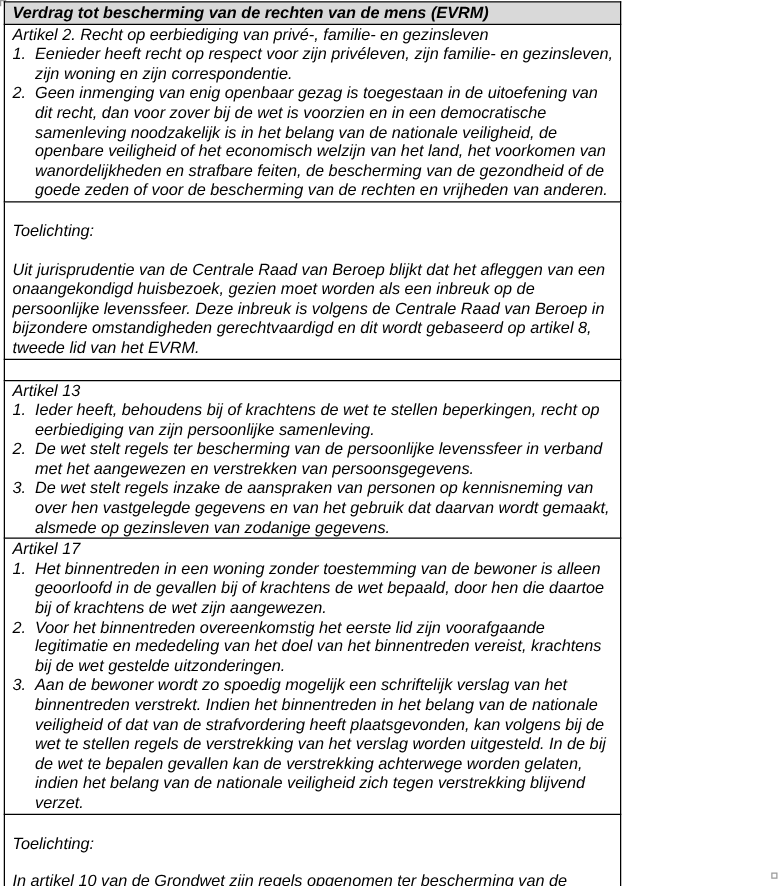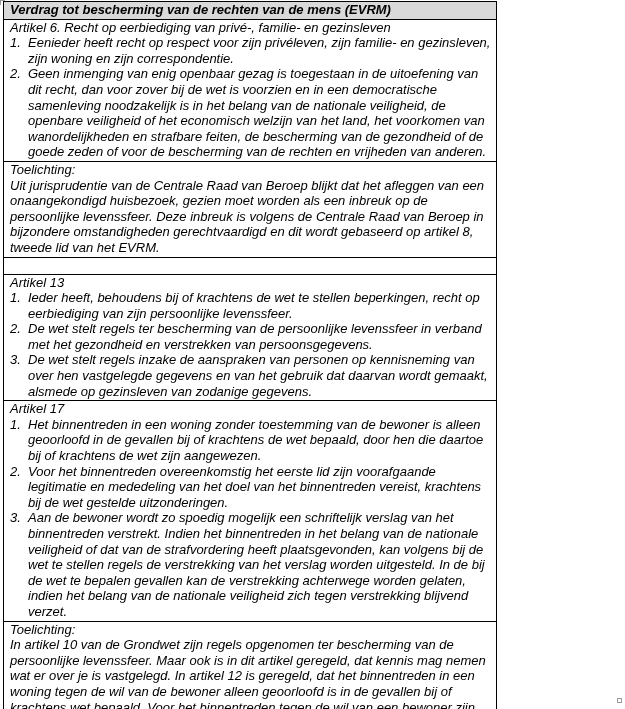--- a/index.html
+++ b/index.html
@@ -60,41 +60,42 @@
     position: relative;
     padding-left: 18px;
   }
   ol.items li .num {
     position: absolute;
     left: 0;
     top: 0;
   }
   .para {
     display: block;
+    margin-top: 15px;
   }
   .spell {
     text-decoration: underline wavy #e03030;
     text-decoration-thickness: 1px;
     text-underline-offset: 2px;
   }
 </style>
 </head>
 <body>
 
 <div class="corner-mark corner-tl"></div>
 
 <table class="doc">
   <tbody>
 
     <tr>
       <td class="header">Verdrag tot bescherming van de rechten van de mens (EVRM)</td>
     </tr>
     <tr>
       <td>
-        <span class="art-title">Artikel 6. Recht op eerbiediging van privé-, familie- en gezinsleven</span>
+        <span class="art-title">Artikel 2. Recht op eerbiediging van privé-, familie- en gezinsleven</span>
         <ol class="items">
           <li>
             <span class="num">1.</span>
             <span>Eenieder heeft recht op respect voor zijn privéleven, zijn familie- en gezinsleven, zijn woning en zijn correspondentie.</span>
           </li>
           <li>
             <span class="num">2.</span>
             <span>Geen inmenging van enig openbaar gezag is toegestaan in de uitoefening van dit recht, dan voor zover bij de wet is voorzien en in een democratische samenleving noodzakelijk is in het belang van de nationale veiligheid, de openbare veiligheid of het economisch welzijn van het land, het voorkomen van wanordelijkheden en strafbare feiten, de bescherming van de gezondheid of de goede zeden of voor de bescherming van de rechten en vrijheden van anderen.</span>
           </li>
         </ol>
@@ -109,25 +110,25 @@
     <tr>
       <td class="spacer"></td>
     </tr>
 
     <tr>
       <td>
         <span class="art-title">Artikel 13</span>
         <ol class="items">
           <li>
             <span class="num">1.</span>
-            <span>Ieder heeft, behoudens bij of krachtens de wet te stellen beperkingen, recht op eerbiediging van zijn persoonlijke levenssfeer.</span>
+            <span>Ieder heeft, behoudens bij of krachtens de wet te stellen beperkingen, recht op eerbiediging van zijn persoonlijke samenleving.</span>
           </li>
           <li>
             <span class="num">2.</span>
-            <span>De wet stelt regels ter bescherming van de persoonlijke levenssfeer in verband met het gezondheid en verstrekken van persoonsgegevens.</span>
+            <span>De wet stelt regels ter bescherming van de persoonlijke levenssfeer in verband met het aangewezen en verstrekken van persoonsgegevens.</span>
           </li>
           <li>
             <span class="num">3.</span>
             <span>De wet stelt regels inzake de aanspraken van personen op kennisneming van over hen vastgelegde gegevens en van het gebruik dat daarvan wordt gemaakt, alsmede op gezinsleven van zodanige gegevens.</span>
           </li>
         </ol>
       </td>
     </tr>
     <tr>
       <td>

